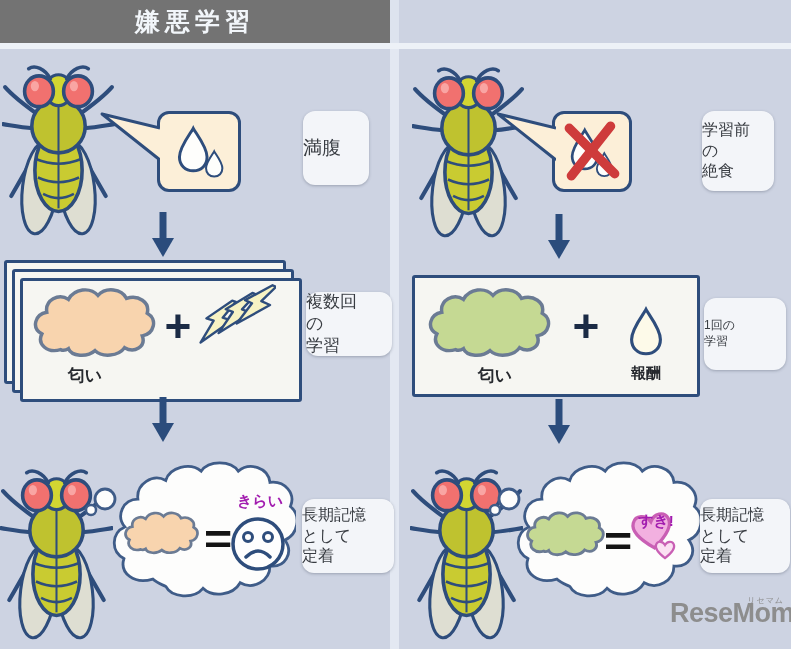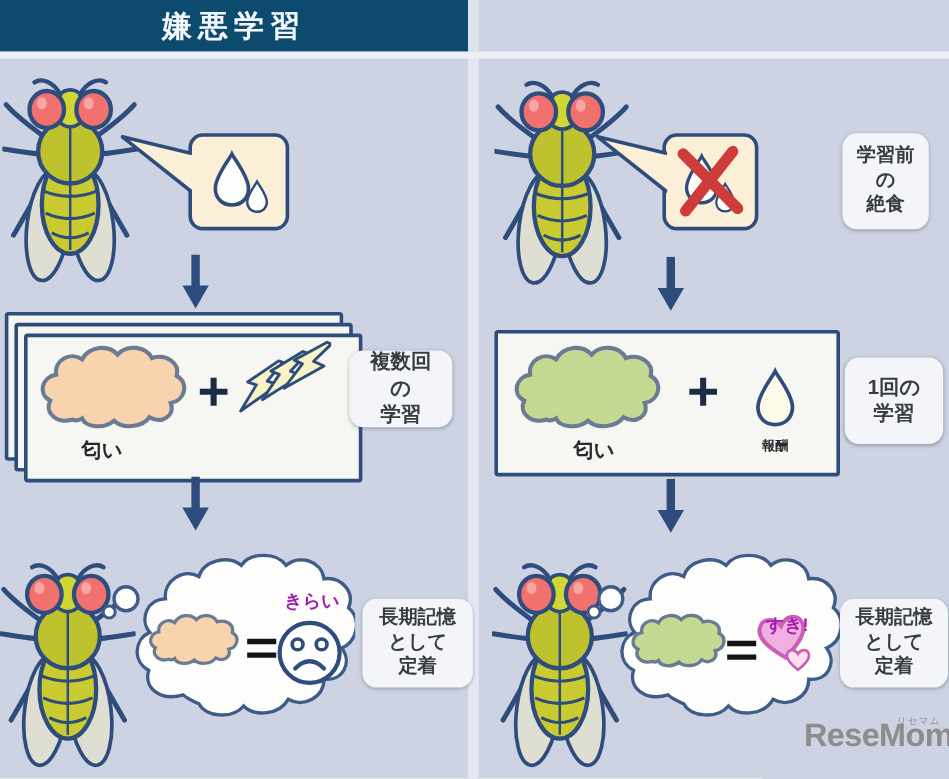--- a/index.html
+++ b/index.html
@@ -4,33 +4,33 @@
 <style>
   html,body{margin:0;padding:0;background:#fff;}
   .canvas{
     position:relative;width:791px;height:649px;overflow:hidden;
     background:#cdd3e2;
     font-family:"Liberation Sans","DejaVu Sans",sans-serif;
   }
   .abs{position:absolute;}
   
   .hdr{
-    position:absolute;top:0;height:43px;background:#0c4a6e;
+    position:absolute;top:0;height:43px;background:#737373;
     display:flex;align-items:center;justify-content:center;
     color:#f2f6fa;font-size:25px;font-weight:bold;letter-spacing:5px;
   }
   .hdr-gap{position:absolute;top:0;left:390px;width:9px;height:43px;background:#dde3ee;}
   .hdr-under{position:absolute;top:43px;left:0;width:791px;height:6px;background:#edf1f7;}
   .v-divider{position:absolute;top:49px;left:390px;width:9px;height:600px;background:#e3e8f2;}
   
   .info{
     position:absolute;background:#f3f5f9;border-radius:12px;
     box-shadow:0 1px 3px rgba(60,70,90,.35);
-    display:flex;flex-direction:column;align-items:center;justify-content:center;
-    color:#383c42;font-weight:bold;text-align:center;line-height:1.3;
+    display:flex;flex-direction:column;align-items:flex-start;justify-content:center;
+    color:#383c42;font-weight:normal;text-align:center;line-height:1.3;
   }
   
   .callout{
     position:absolute;background:#fcefd8;border:3px solid #2e4d7c;border-radius:12px;
   }
   
   .card{
     position:absolute;background:#f6f6f2;border:3px solid #2e4d7c;border-radius:3px;
     width:276px;height:118px;
   }
@@ -102,20 +102,23 @@
   <div class="callout" style="left:157px;top:111px;width:78px;height:75px">
     <svg style="position:absolute;left:0;top:0" width="78" height="75" viewBox="0 0 78 75">
       <use href="#droplet-path" transform="translate(16,12) scale(1.15)" fill="#fefefc" stroke="#2e4d7c" stroke-width="2.6"></use>
       <use href="#droplet-path" transform="translate(44,36) scale(0.68)" fill="#fefefc" stroke="#2e4d7c" stroke-width="3"></use>
     </svg>
   </div>
   <svg class="abs" style="left:100px;top:112px" width="60" height="52" viewBox="0 0 60 52">
     <path d="M60 16 L2 2 L60 48" fill="#fcefd8" stroke="#2e4d7c" stroke-width="3" stroke-linejoin="round"></path>
   </svg>
 
+  <div class="info" style="left:303px;top:111px;width:66px;height:74px;font-size:19px">
+    <div>満腹</div>
+  </div>
 
   <svg class="abs" style="left:149px;top:212px" width="28" height="46" viewBox="0 0 28 46">
     <path d="M14 0 V28" stroke="#2b4c7c" stroke-width="7"></path>
     <path d="M3 26 H25 L14 45 Z" fill="#2b4c7c"></path>
   </svg>
 
   <div class="card" style="left:4px;top:260px"></div>
   <div class="card" style="left:12px;top:269px"></div>
   <div class="card" style="left:20px;top:278px"></div>
 
@@ -125,21 +128,21 @@
   <div class="cardtext" style="left:40px;top:364px;width:90px;font-size:17px">匂い</div>
 
   <div class="plus" style="left:154px;top:300px">+</div>
 
   <svg class="abs" style="left:198px;top:278px" width="78" height="82" viewBox="0 0 78 86">
     <use href="#bolt-path" transform="translate(0,18) rotate(18 18 29)" fill="#f7f3c4" stroke="#2e4d7c" stroke-width="2.5" stroke-linejoin="round"></use>
     <use href="#bolt-path" transform="translate(20,9) rotate(21 18 29)" fill="#f7f3c4" stroke="#2e4d7c" stroke-width="2.5" stroke-linejoin="round"></use>
     <use href="#bolt-path" transform="translate(40,0) rotate(24 18 29)" fill="#f7f3c4" stroke="#2e4d7c" stroke-width="2.5" stroke-linejoin="round"></use>
   </svg>
 
-  <div class="info" style="left:291px;top:292px;width:86px;height:64px;font-size:17px">
+  <div class="info" style="left:306px;top:292px;width:86px;height:64px;font-size:17px">
     <div>複数回</div>
     <div>の</div>
     <div>学習</div>
   </div>
 
   <svg class="abs" style="left:149px;top:397px" width="28" height="46" viewBox="0 0 28 46">
     <path d="M14 0 V28" stroke="#2b4c7c" stroke-width="7"></path>
     <path d="M3 26 H25 L14 45 Z" fill="#2b4c7c"></path>
   </svg>
 
@@ -201,23 +204,23 @@
   <svg class="abs" style="left:428px;top:286px" width="128" height="80" viewBox="0 0 130 80">
     <use href="#cloud-path" fill="#c5d993" stroke="#6b7b94" stroke-width="3.5"></use>
   </svg>
   <div class="cardtext" style="left:450px;top:364px;width:90px;font-size:17px">匂い</div>
 
   <div class="plus" style="left:562px;top:300px">+</div>
 
   <svg class="abs" style="left:628px;top:304px" width="36" height="54" viewBox="0 0 30 40">
     <use href="#droplet-path" fill="#fdfae9" stroke="#2e4d7c" stroke-width="2.6"></use>
   </svg>
-  <div class="cardtext" style="left:600px;top:364px;width:92px;font-size:11px">報酬</div>
-
-  <div class="info" style="left:704px;top:298px;width:82px;height:72px;font-size:17px">
+  <div class="cardtext" style="left:600px;top:364px;width:92px;font-size:15px">報酬</div>
+
+  <div class="info" style="left:704px;top:298px;width:82px;height:72px;font-size:12px">
     <div>1回の</div>
     <div>学習</div>
   </div>
 
   <svg class="abs" style="left:545px;top:399px" width="28" height="46" viewBox="0 0 28 46">
     <path d="M14 0 V28" stroke="#2b4c7c" stroke-width="7"></path>
     <path d="M3 26 H25 L14 45 Z" fill="#2b4c7c"></path>
   </svg>
 
   <svg class="abs" style="left:410px;top:466px" width="113" height="190" viewBox="0 0 110 180">

